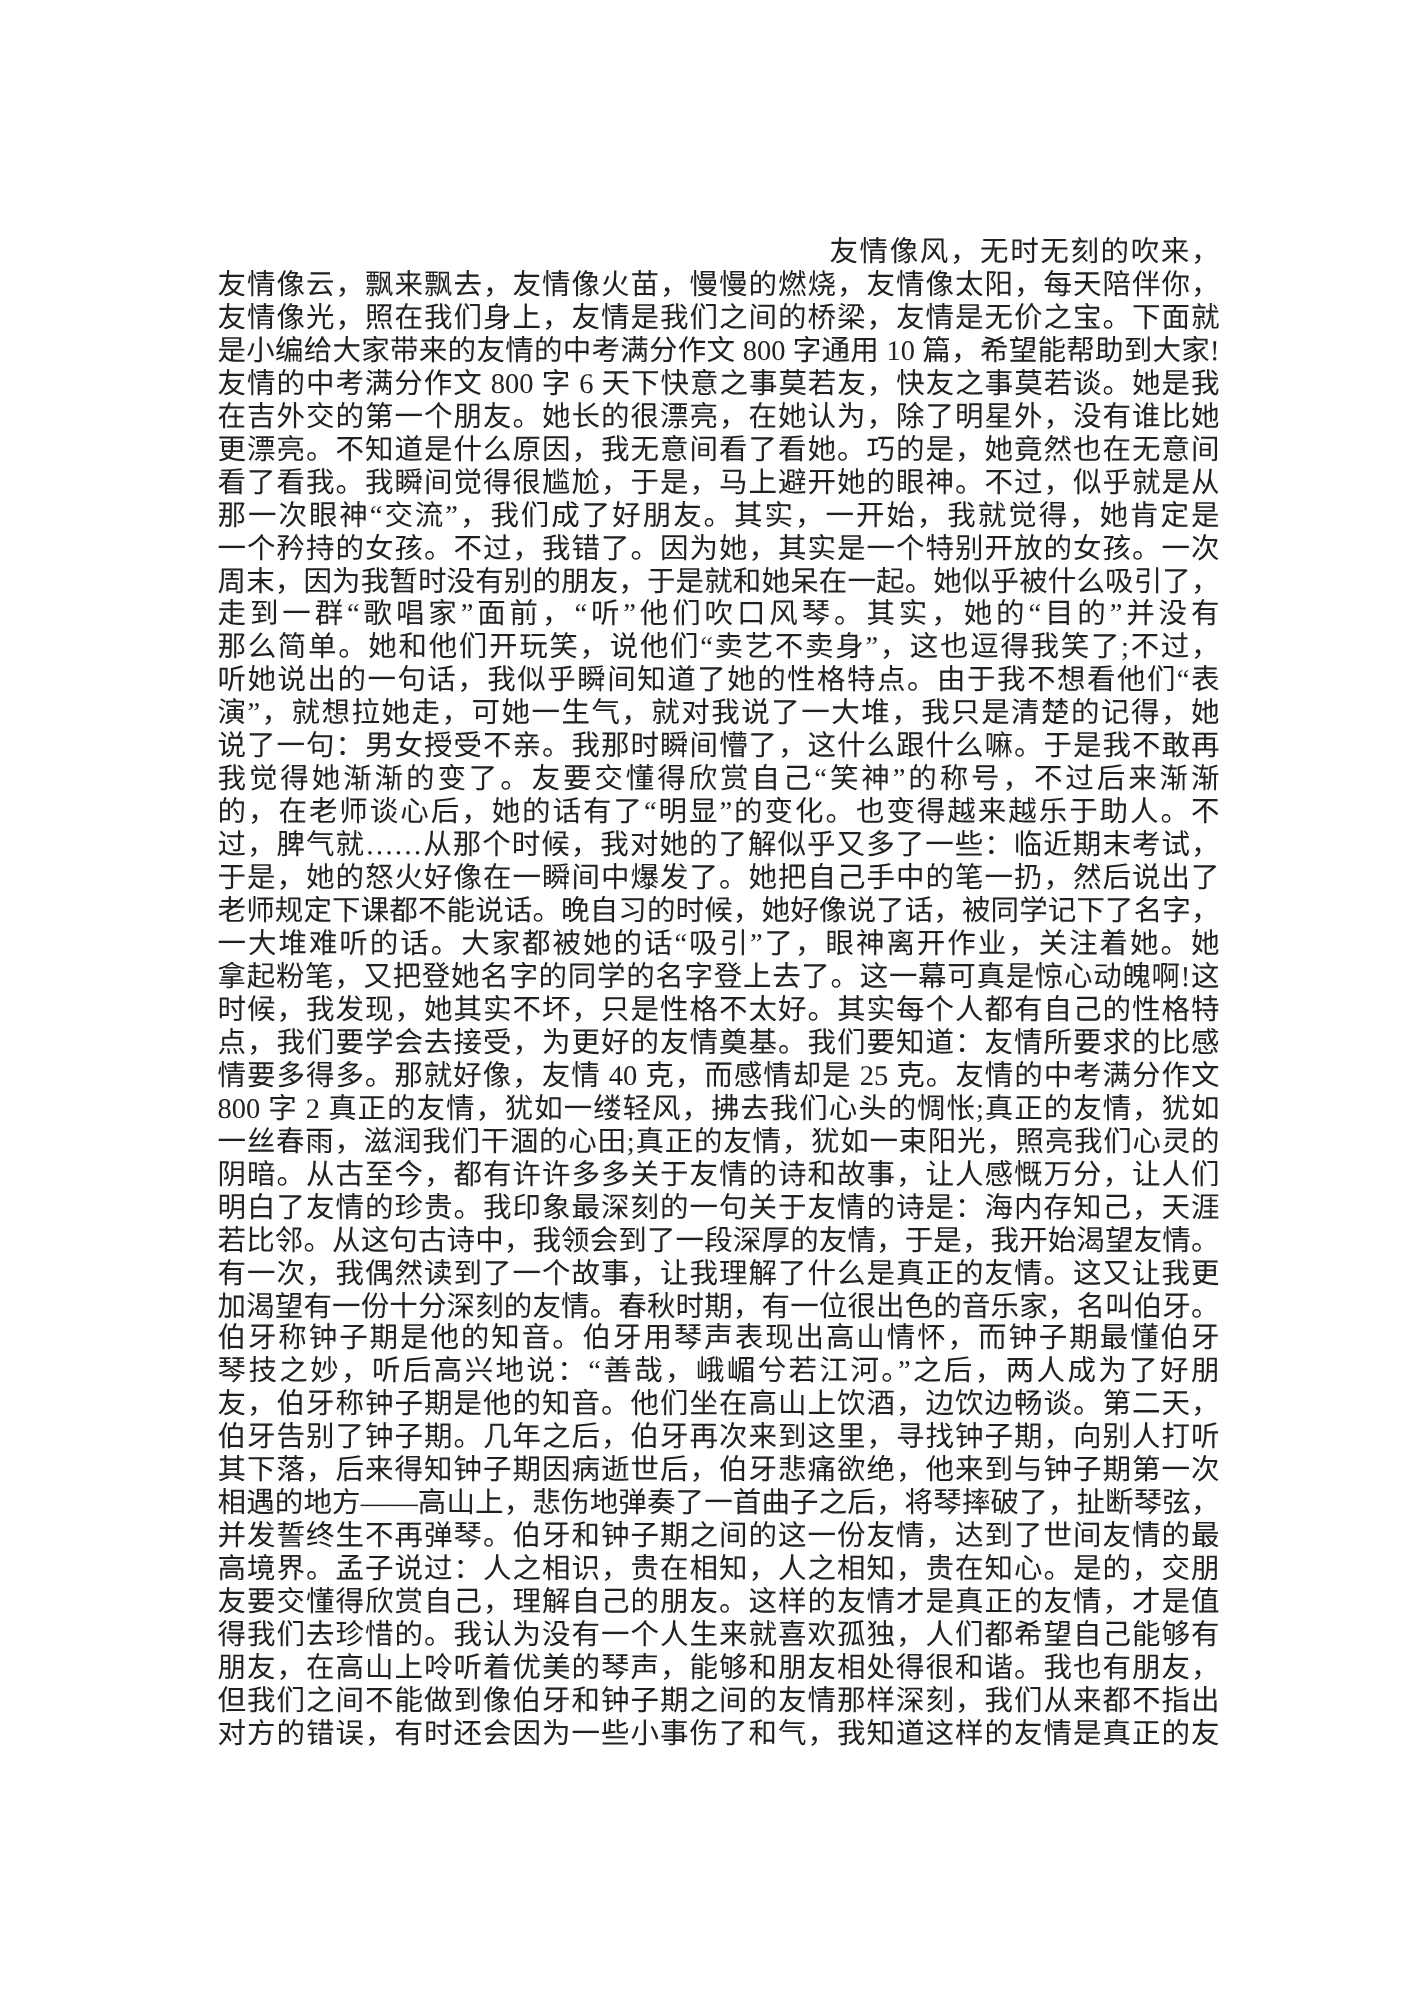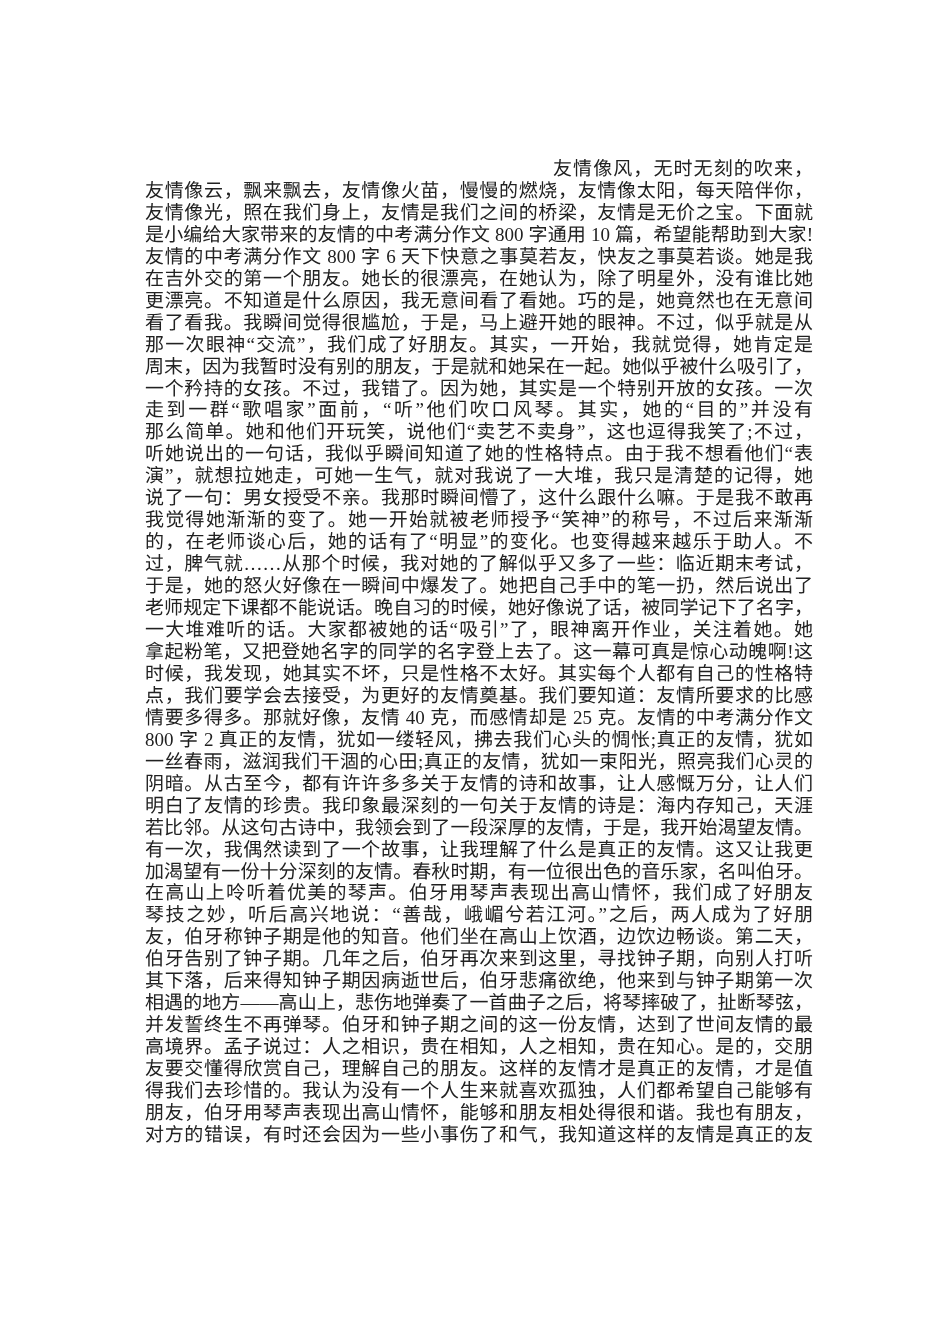--- a/index.html
+++ b/index.html
@@ -45,50 +45,51 @@
   <div class="text-block" style="color: rgb(33, 33, 33);">
       <div class="text-line">友情像风，无时无刻的吹来，</div>
       <div class="text-line">友情像云，飘来飘去，友情像火苗，慢慢的燃烧，友情像太阳，每天陪伴你，</div>
       <div class="text-line">友情像光，照在我们身上，友情是我们之间的桥梁，友情是无价之宝。下面就</div>
       <div class="text-line">是小编给大家带来的友情的中考满分作文 800 字通用 10 篇，希望能帮助到大家!</div>
       <div class="text-line">友情的中考满分作文 800 字 6 天下快意之事莫若友，快友之事莫若谈。她是我</div>
       <div class="text-line">在吉外交的第一个朋友。她长的很漂亮，在她认为，除了明星外，没有谁比她</div>
       <div class="text-line">更漂亮。不知道是什么原因，我无意间看了看她。巧的是，她竟然也在无意间</div>
       <div class="text-line">看了看我。我瞬间觉得很尴尬，于是，马上避开她的眼神。不过，似乎就是从</div>
       <div class="text-line">那一次眼神“交流”，我们成了好朋友。其实，一开始，我就觉得，她肯定是</div>
+      <div class="text-line">一个矜持的女孩。不过，我错了。因为她，其实是一个特别开放的女孩。一次</div>
       <div class="text-line">周末，因为我暂时没有别的朋友，于是就和她呆在一起。她似乎被什么吸引了，</div>
-      <div class="text-line">一个矜持的女孩。不过，我错了。因为她，其实是一个特别开放的女孩。一次</div>
       <div class="text-line">走到一群“歌唱家”面前，“听”他们吹口风琴。其实，她的“目的”并没有</div>
       <div class="text-line">那么简单。她和他们开玩笑，说他们“卖艺不卖身”，这也逗得我笑了;不过，</div>
       <div class="text-line">听她说出的一句话，我似乎瞬间知道了她的性格特点。由于我不想看他们“表</div>
       <div class="text-line">演”，就想拉她走，可她一生气，就对我说了一大堆，我只是清楚的记得，她</div>
       <div class="text-line">说了一句：男女授受不亲。我那时瞬间懵了，这什么跟什么嘛。于是我不敢再</div>
-      <div class="text-line">我觉得她渐渐的变了。她一开始就被老师授予“笑神”的称号，不过后来渐渐</div>
+      <div class="text-line">我觉得她渐渐的变了。友要交懂得欣赏自己“笑神”的称号，不过后来渐渐</div>
       <div class="text-line">的，在老师谈心后，她的话有了“明显”的变化。也变得越来越乐于助人。不</div>
       <div class="text-line">过，脾气就……从那个时候，我对她的了解似乎又多了一些：临近期末考试，</div>
       <div class="text-line">于是，她的怒火好像在一瞬间中爆发了。她把自己手中的笔一扔，然后说出了</div>
       <div class="text-line">老师规定下课都不能说话。晚自习的时候，她好像说了话，被同学记下了名字，</div>
       <div class="text-line">一大堆难听的话。大家都被她的话“吸引”了，眼神离开作业，关注着她。她</div>
       <div class="text-line">拿起粉笔，又把登她名字的同学的名字登上去了。这一幕可真是惊心动魄啊!这</div>
       <div class="text-line">时候，我发现，她其实不坏，只是性格不太好。其实每个人都有自己的性格特</div>
       <div class="text-line">点，我们要学会去接受，为更好的友情奠基。我们要知道：友情所要求的比感</div>
       <div class="text-line">情要多得多。那就好像，友情 40 克，而感情却是 25 克。友情的中考满分作文</div>
       <div class="text-line">800 字 2 真正的友情，犹如一缕轻风，拂去我们心头的惆怅;真正的友情，犹如</div>
       <div class="text-line">一丝春雨，滋润我们干涸的心田;真正的友情，犹如一束阳光，照亮我们心灵的</div>
       <div class="text-line">阴暗。从古至今，都有许许多多关于友情的诗和故事，让人感慨万分，让人们</div>
       <div class="text-line">明白了友情的珍贵。我印象最深刻的一句关于友情的诗是：海内存知己，天涯</div>
       <div class="text-line">若比邻。从这句古诗中，我领会到了一段深厚的友情，于是，我开始渴望友情。</div>
       <div class="text-line">有一次，我偶然读到了一个故事，让我理解了什么是真正的友情。这又让我更</div>
       <div class="text-line">加渴望有一份十分深刻的友情。春秋时期，有一位很出色的音乐家，名叫伯牙。</div>
-      <div class="text-line">在高山上呤听着优美的琴声。伯牙用琴声表现出高山情怀，我们成了好朋友</div>
+      <div class="text-line">伯牙称钟子期是他的知音。伯牙用琴声表现出高山情怀，而钟子期最懂伯牙</div>
       <div class="text-line">琴技之妙，听后高兴地说：“善哉，峨嵋兮若江河。”之后，两人成为了好朋</div>
       <div class="text-line">友，伯牙称钟子期是他的知音。他们坐在高山上饮酒，边饮边畅谈。第二天，</div>
       <div class="text-line">伯牙告别了钟子期。几年之后，伯牙再次来到这里，寻找钟子期，向别人打听</div>
       <div class="text-line">其下落，后来得知钟子期因病逝世后，伯牙悲痛欲绝，他来到与钟子期第一次</div>
       <div class="text-line">相遇的地方——高山上，悲伤地弹奏了一首曲子之后，将琴摔破了，扯断琴弦，</div>
       <div class="text-line">并发誓终生不再弹琴。伯牙和钟子期之间的这一份友情，达到了世间友情的最</div>
       <div class="text-line">高境界。孟子说过：人之相识，贵在相知，人之相知，贵在知心。是的，交朋</div>
       <div class="text-line">友要交懂得欣赏自己，理解自己的朋友。这样的友情才是真正的友情，才是值</div>
       <div class="text-line">得我们去珍惜的。我认为没有一个人生来就喜欢孤独，人们都希望自己能够有</div>
-      <div class="text-line">朋友，伯牙用琴声表现出高山情怀，能够和朋友相处得很和谐。我也有朋友，</div>
+      <div class="text-line">朋友，在高山上呤听着优美的琴声，能够和朋友相处得很和谐。我也有朋友，</div>
+      <div class="text-line">但我们之间不能做到像伯牙和钟子期之间的友情那样深刻，我们从来都不指出</div>
       <div class="text-line">对方的错误，有时还会因为一些小事伤了和气，我知道这样的友情是真正的友</div>
     </div>
 </div>
 
 </body></html>

